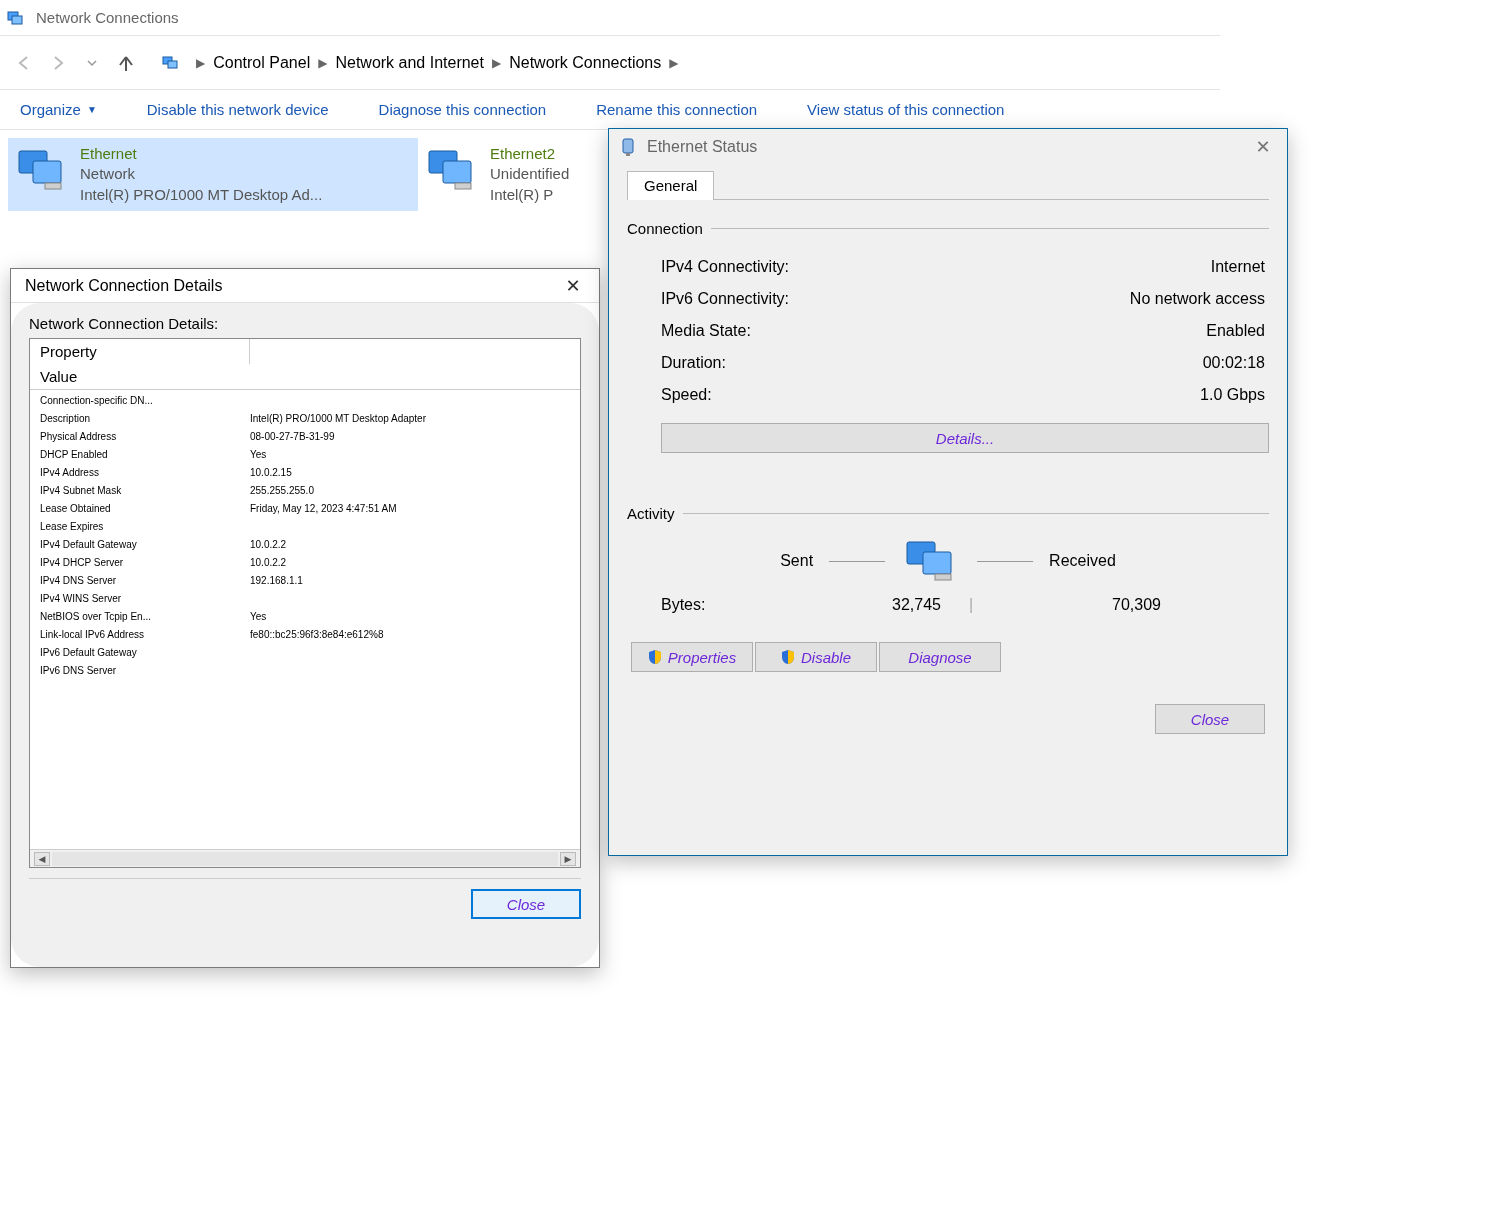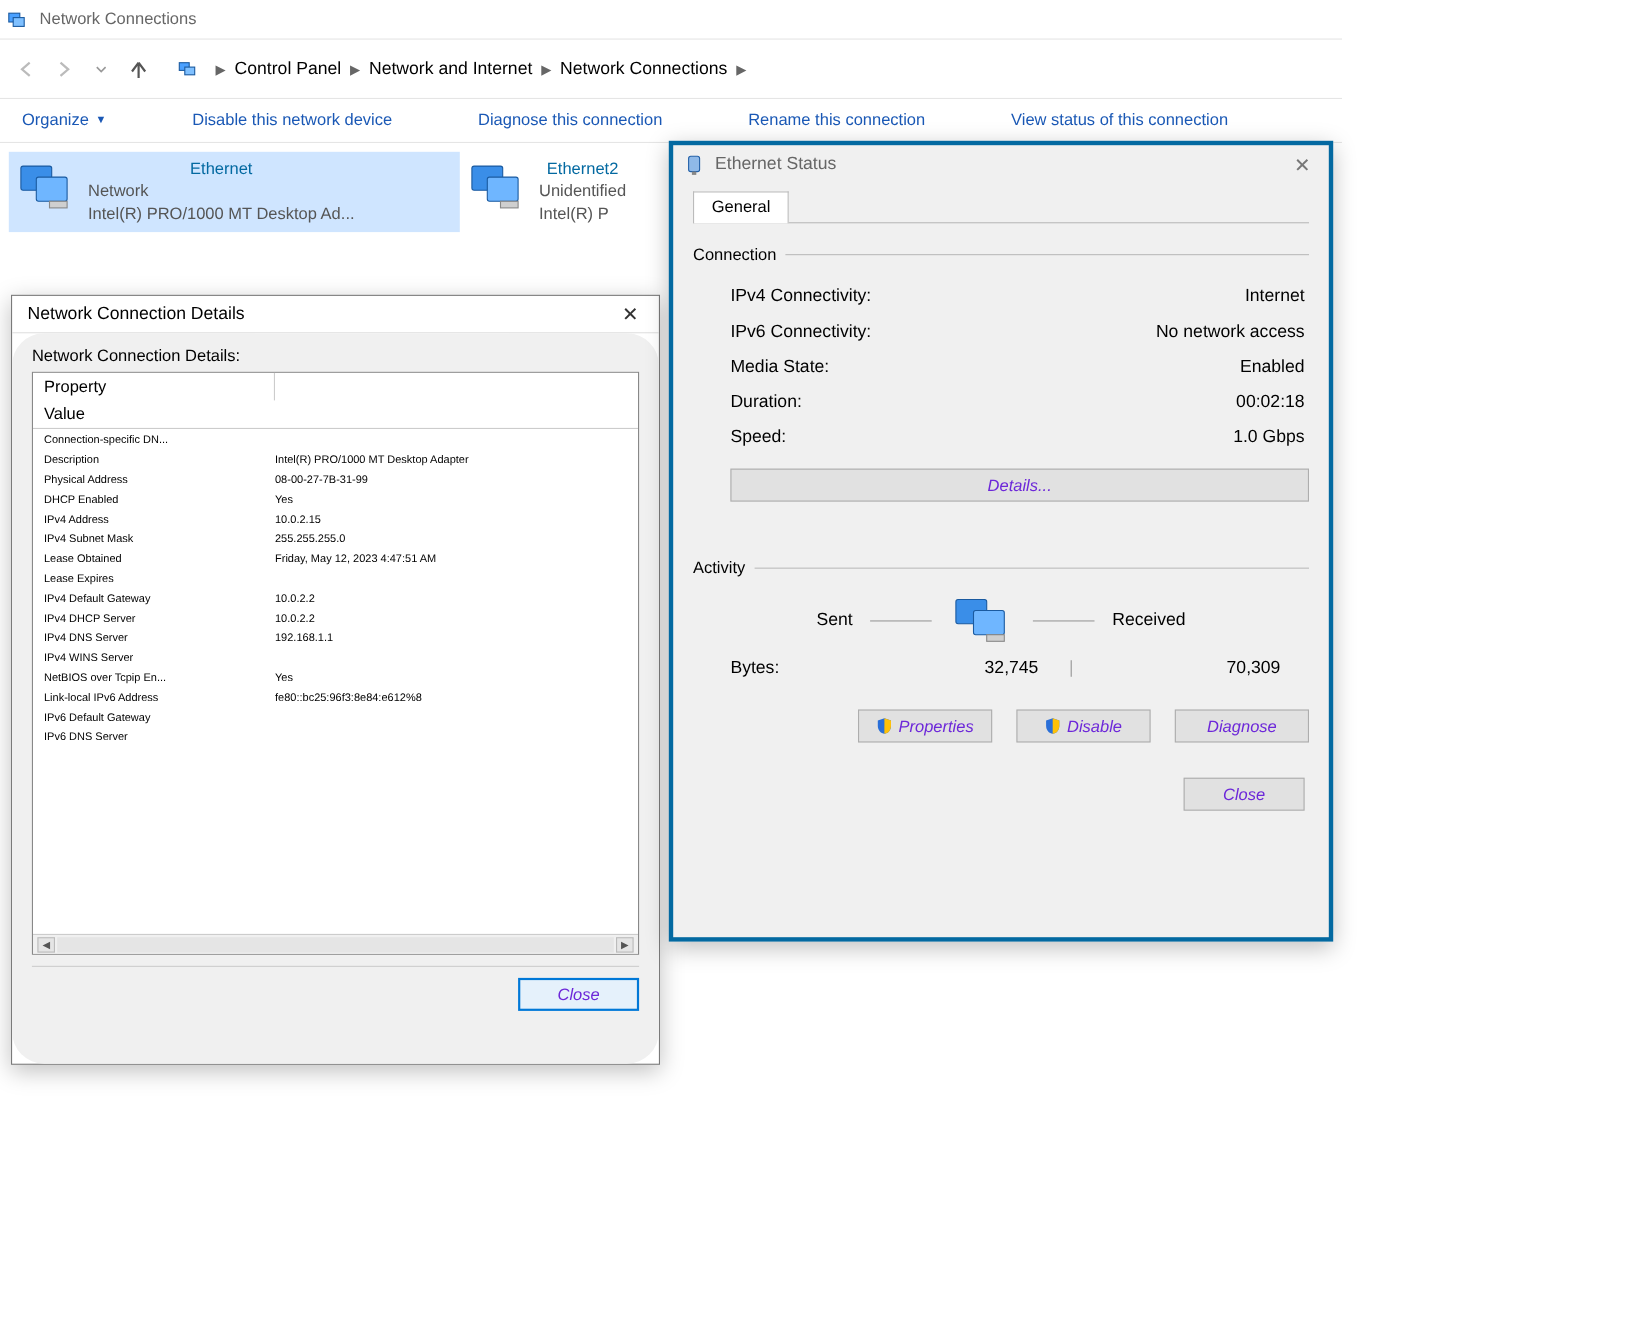--- a/index.html
+++ b/index.html
@@ -62,40 +62,39 @@
   .bc-icon { width:22px;height:22px;margin-right:6px;display:flex;align-items:center;justify-content:center;}
   .bc-chev { color:#666; margin:0 8px; font-size:12px;}
   .bc-item { color:#000; }
   .toolbar {
     height: 40px;
     display:flex;
     align-items:center;
     padding: 0 20px;
     border-bottom:1px solid #e5e5e5;
     overflow:hidden;
-    gap:28px;
   }
   .tool-link { color:#1a58b5; margin-right: 50px; white-space:nowrap; display:flex;align-items:center;}
   .tool-link .dd { margin-left:6px; font-size:10px;}
   .content {
     display:flex;
     padding: 8px 8px;
     gap: 0;
   }
   .adapter {
     width: 410px;
     display:flex;
     align-items:flex-start;
     padding: 6px;
     gap: 10px;
   }
   .adapter.selected { background:#cfe5ff; }
   .adapter-icon { width:56px;height:50px;display:flex;align-items:center;justify-content:center;}
   .adapter-text { display:flex;flex-direction:column;line-height:1.35;}
-  .adapter-name { color:#0369a1;text-align:center; }
+  .adapter-name { color:#4d7c0f; }
   .adapter-sub { color:#555; }
   .adapter-dev { color:#555; white-space:nowrap; overflow:hidden; text-overflow:ellipsis; max-width:300px;}
 
   
   .details-dialog {
     position:absolute;
     left: 10px;
     top: 268px;
     width: 590px;
     height: 700px;
@@ -163,23 +162,23 @@
     font-style:italic;
   }
   .win-button:focus, .win-button.primary { border:2px solid #0078d7; background:#e5f1fb;}
   .win-button .shield { margin-right:6px;}
 
   
   .status-dialog {
     position:absolute;
     left: 608px;
     top: 128px;
-    width: 604px;
+    width: 680px;
     height: 728px;
-    border:4px solid #0369a1;
+    border:1px solid #0369a1;
     background:#f0f0f0;
     box-shadow: 0 6px 20px rgba(0,0,0,0.25);
   }
   .status-title {
     height:36px;
     display:flex;
     align-items:center;
     padding:0 10px;
     color:#666;
     font-size:16px;
@@ -211,21 +210,21 @@
     gap:16px;
     margin: 14px 0 10px 0;
     font-size:16px;
   }
   .dash { height:1px; width:56px; background:#999;}
   .byte-row { display:flex;align-items:center;font-size:16px; padding-left:34px;}
   .byte-row .lbl{ width:120px;}
   .byte-row .val1{ width:160px; text-align:right;}
   .byte-row .sep{ width:60px; text-align:center; color:#aaa;}
   .byte-row .val2{ width:160px; text-align:right;}
-  .action-row { display:flex; gap:22px; margin-top:28px; padding-left:4px;justify-content:flex-end;}
+  .action-row { display:flex; gap:2px; margin-top:28px; padding-left:4px;}
   .action-row .win-button{ min-width:122px;}
   .close-row { display:flex; justify-content:flex-end; margin-top:32px; padding-right:4px;}
   .close-row .win-button { min-width:110px;}
 
   
   svg { display:block; }
 </style>
 </head>
 <body>
 

